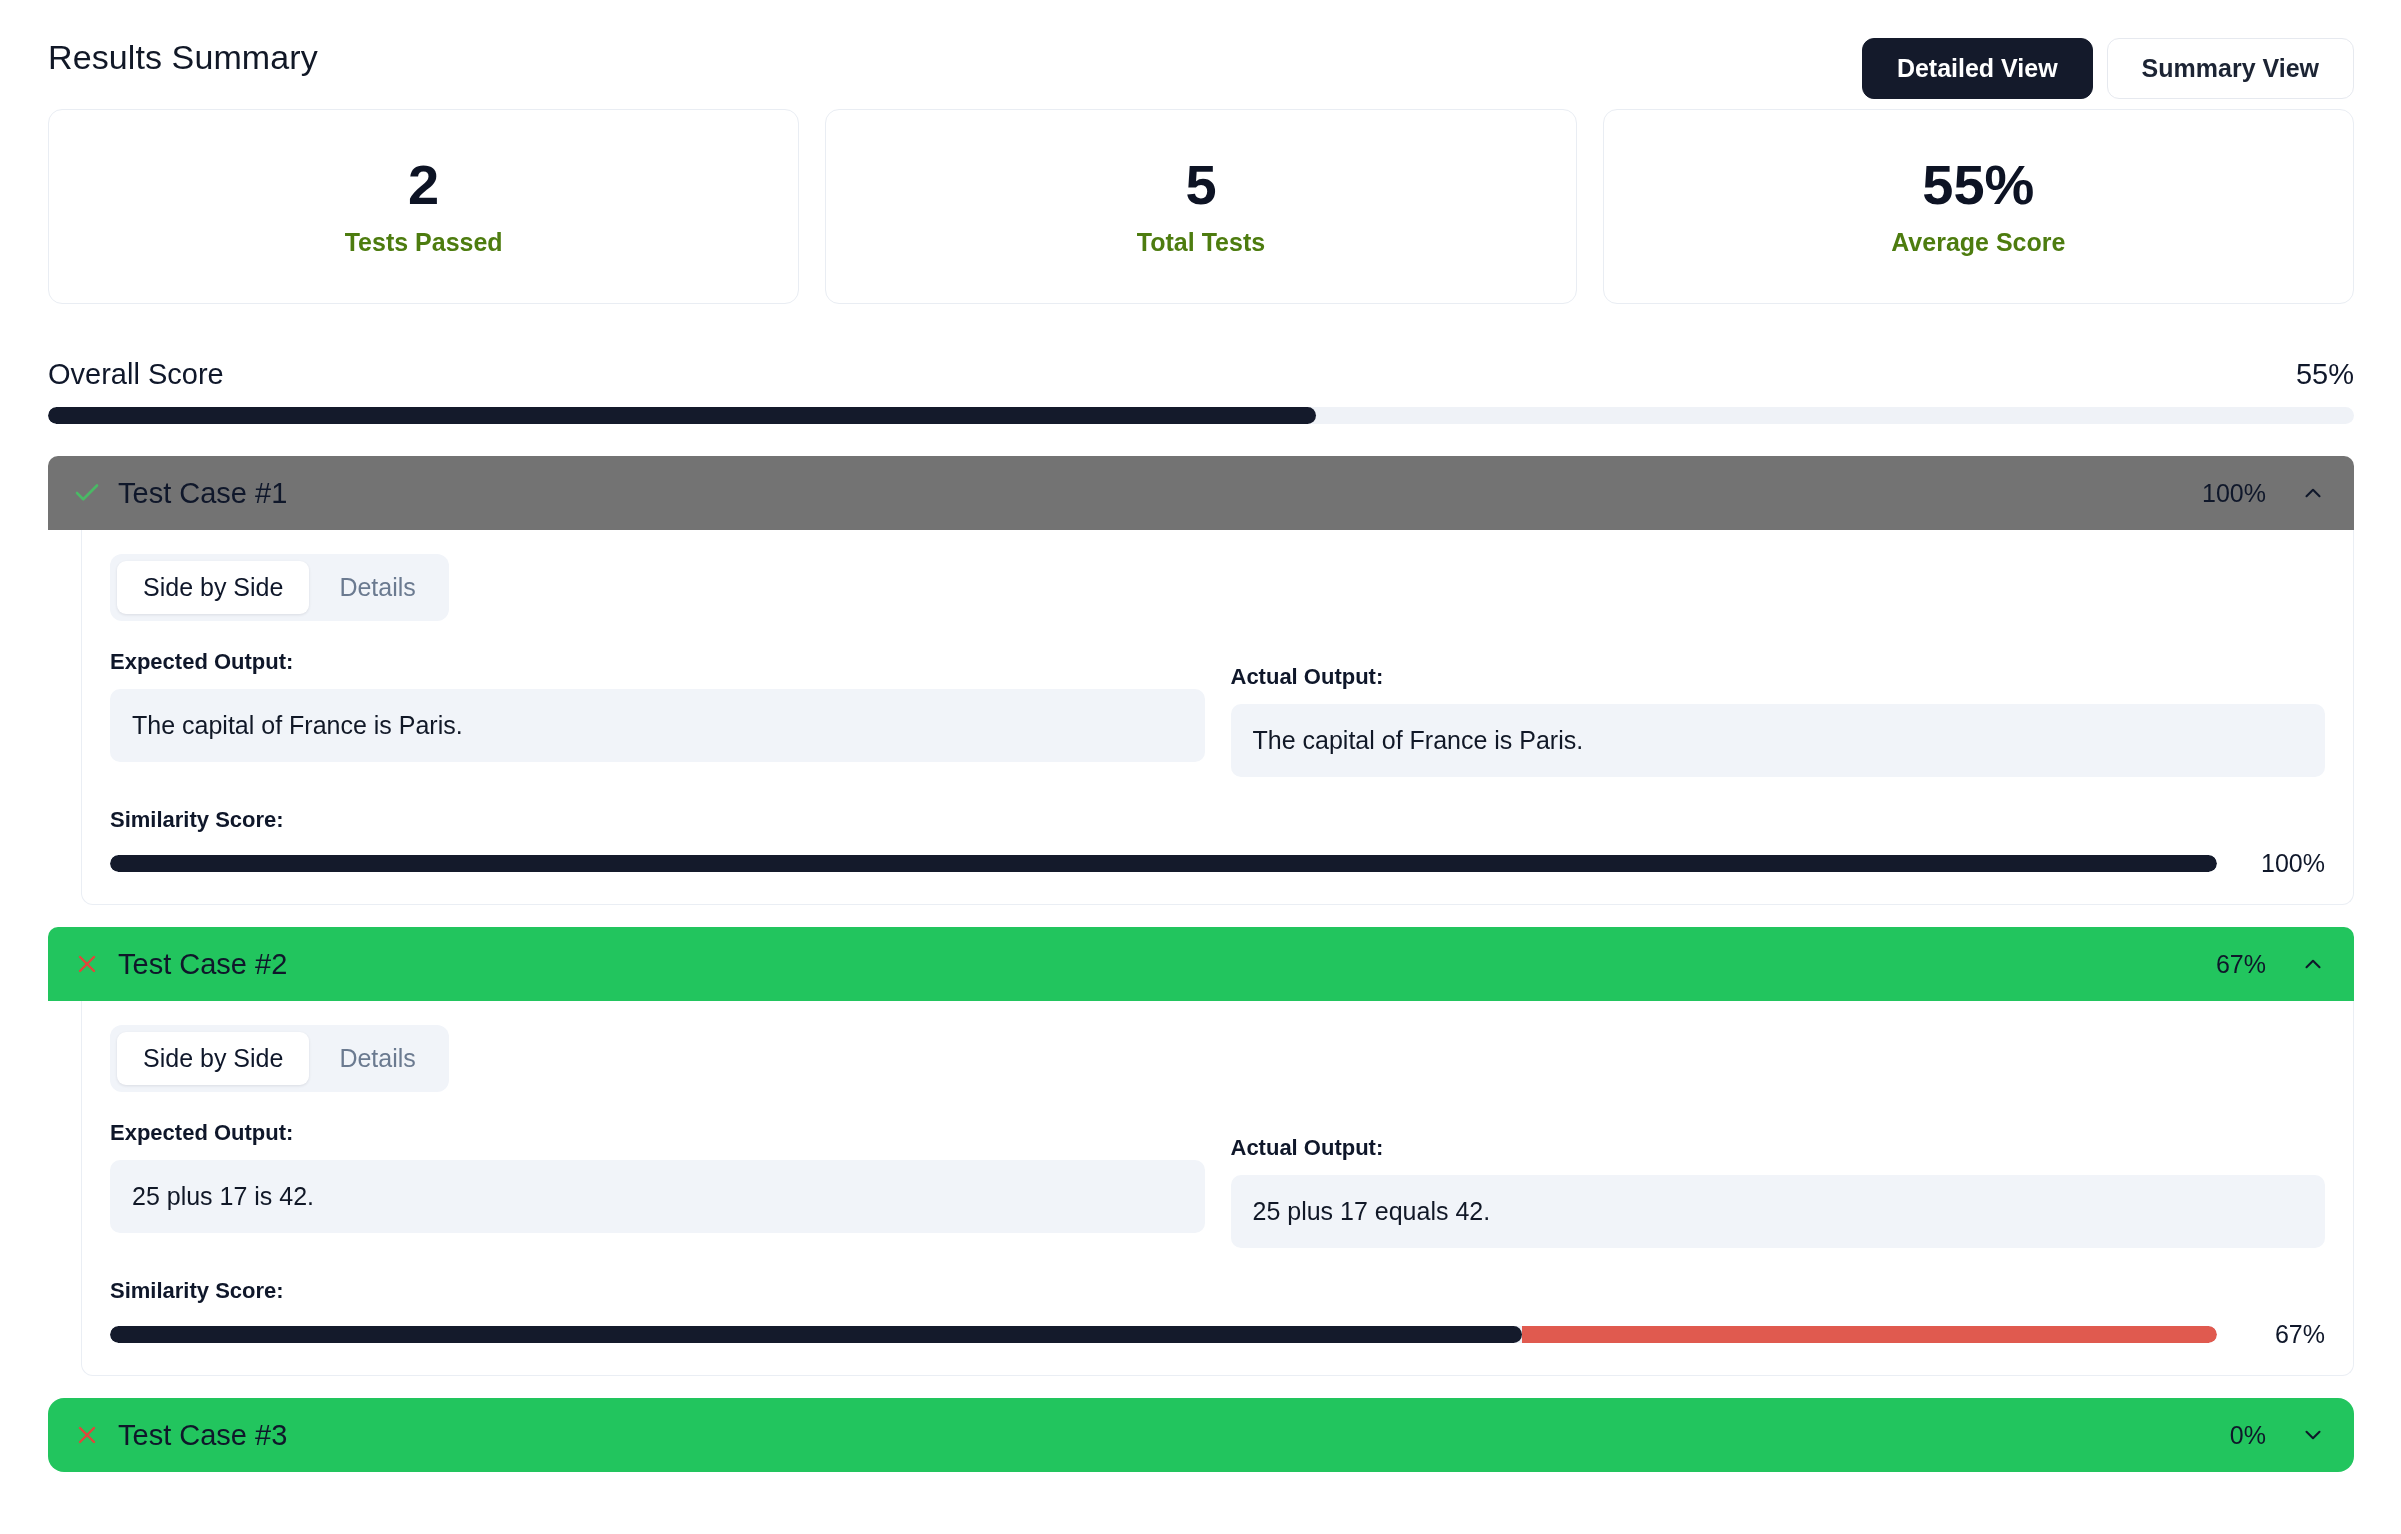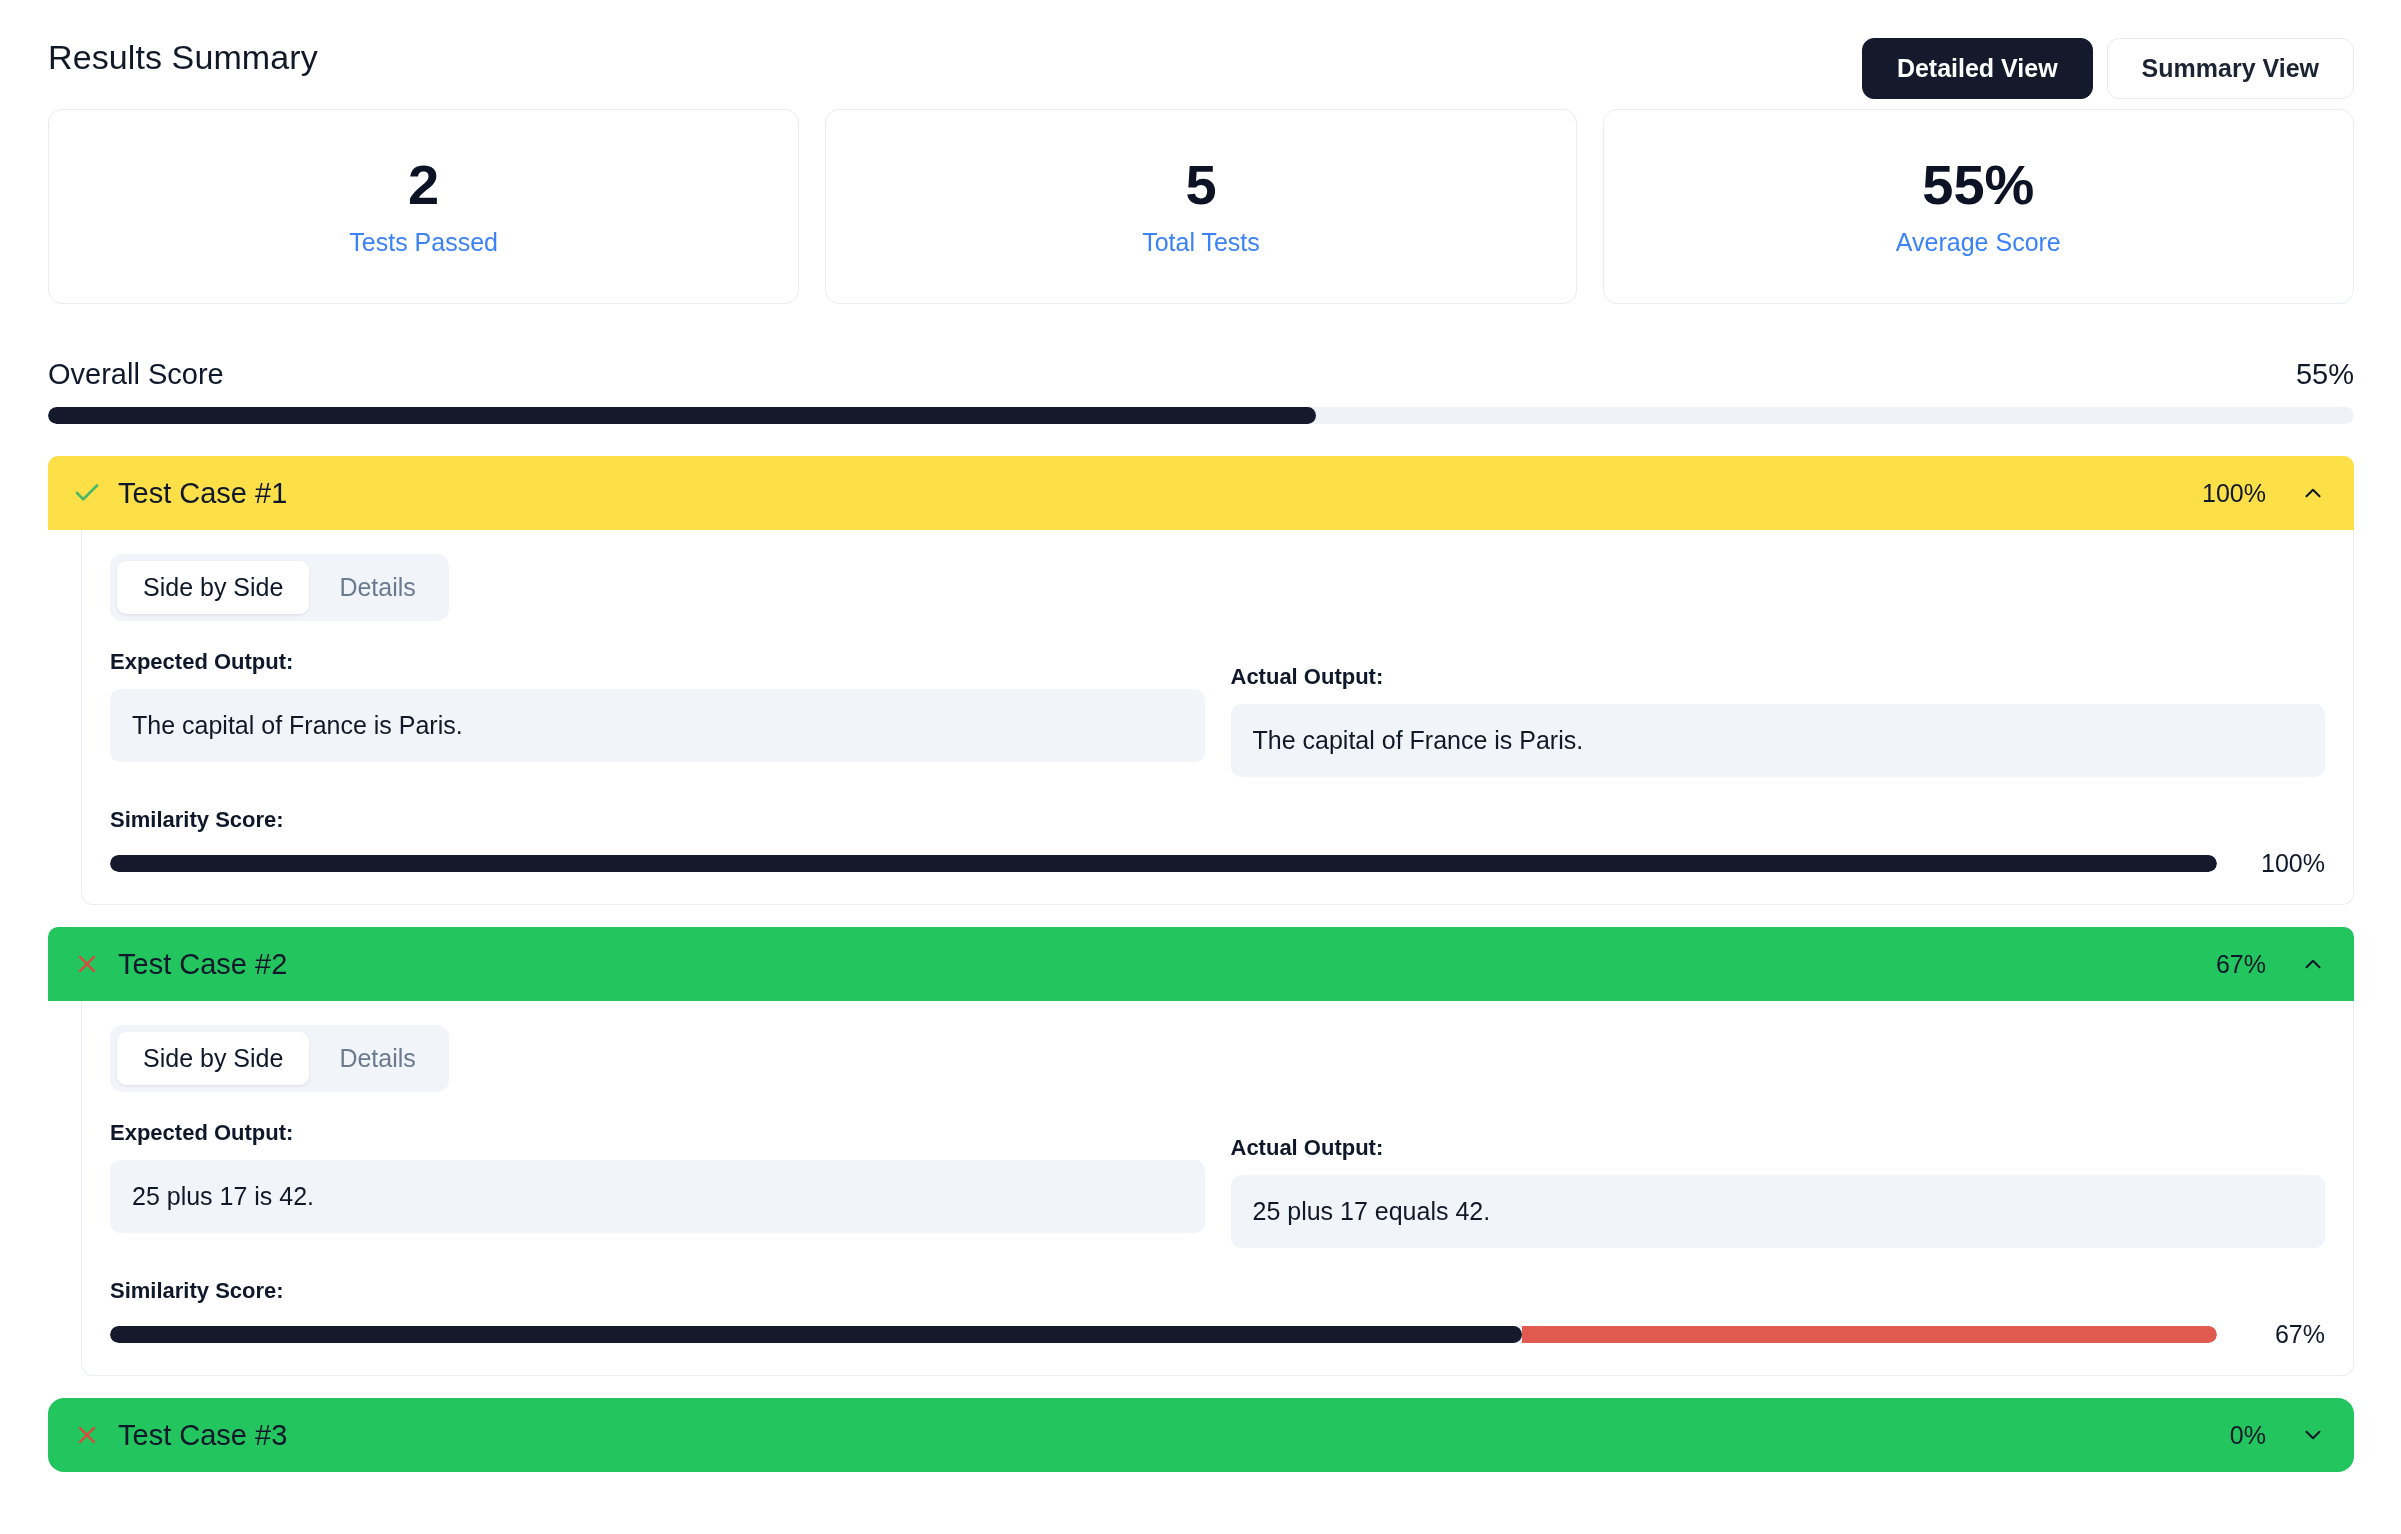--- a/index.html
+++ b/index.html
@@ -72,22 +72,22 @@
   }
   .stat-value {
     font-size: 56px;
     font-weight: 700;
     color: #0d1324;
     line-height: 1.05;
   }
   .stat-label {
     margin-top: 14px;
     font-size: 25px;
-    color: #3b82f6;
-    font-weight: 400;
+    color: #4d7c0f;
+    font-weight: 700;
   }
 
   
   .overall {
     margin-top: 54px;
   }
   .overall-row {
     display: flex;
     align-items: center;
     justify-content: space-between;
@@ -121,21 +121,21 @@
   .case { margin-bottom: 0; }
 
   .case-head {
     display: flex;
     align-items: center;
     height: 74px;
     padding: 0 28px 0 22px;
     border-radius: 16px;
     cursor: pointer;
   }
-  .case-head.pass { background: #fde047; }
+  .case-head.pass { background: #737373; }
   .case-head.fail { background: #22c55e; }
 
   .case-icon {
     width: 34px;
     height: 34px;
     display: flex;
     align-items: center;
     justify-content: center;
     flex: none;
   }

